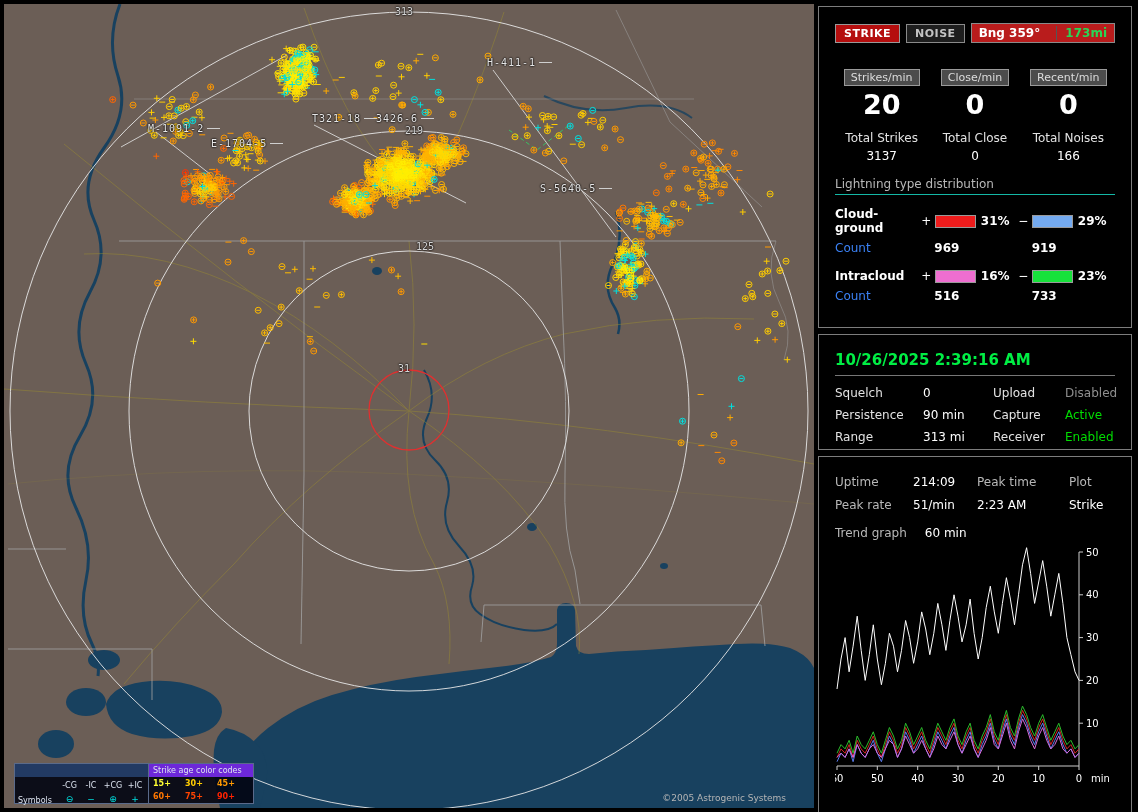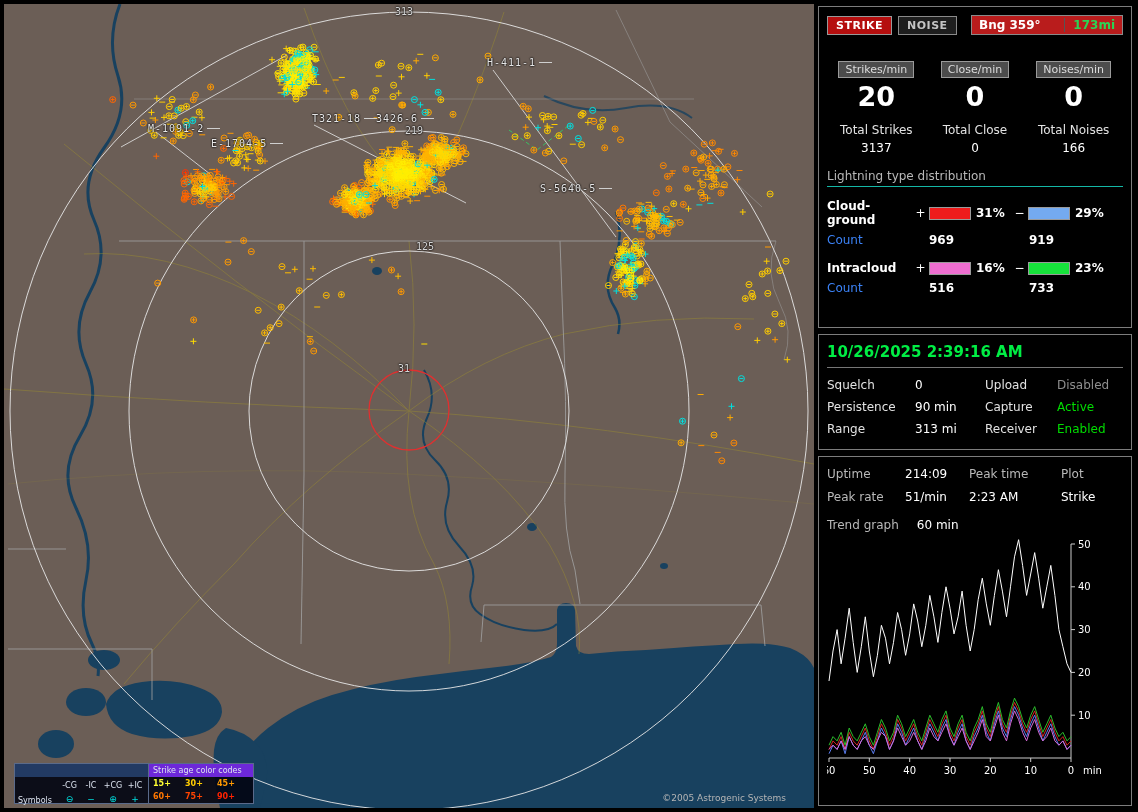--- a/index.html
+++ b/index.html
@@ -27,21 +27,21 @@
   .lg-hrow span:first-child,.lg-row .lg-lab{text-align:left;margin-top:31px;}
   .lg-row span{font-size:9px;}
   .lg-row .lg-lab{font-size:14px;color:#c8c8c8;text-align:right;}
   .legend-right{width:104px;}
   .legend-age-header{background:#6d28d9;color:#dde4f0;height:13px;display:flex;align-items:center;padding:0 4px;}
   .legend-ages{display:grid;grid-template-columns:32px 32px 32px;align-items:center;height:26px;
           padding:0 4px;font-weight:bold;text-align:left;}
   
   .sidebar{position:absolute;left:818px;top:6px;width:314px;height:800px;display:flex;
            flex-direction:column;gap:6px;color:#fff;font-size:12px;}
-  .panel{border:1px solid #7d7d7d;background:#000;padding:8px;box-sizing:border-box;}
+  .panel{border:1px solid #7d7d7d;background:#000;padding:16px;box-sizing:border-box;}
   .panel-top{height:322px;}
   .panel-mid{height:116px;}
   .panel-bottom{flex:1;}
   .btn-row{display:flex;align-items:center;gap:6px;margin-bottom:26px;}
   .strike-btn{background:#b50e0e;color:#fff;border:1px solid #999;font-weight:bold;font-size:11px;
            letter-spacing:.5px;padding:2px 8px;font-family:inherit;}
   .noise-btn{background:#1e1e1e;color:#c4c4c4;border:1px solid #8a8a8a;font-weight:bold;font-size:11px;
            letter-spacing:.5px;padding:2px 8px;font-family:inherit;}
   .bng-box{margin-left:auto;border:1px solid #8a8a8a;background:#b91c1c;display:flex;align-items:center;
            width:136px;justify-content:space-between;padding:2px 7px;font-weight:bold;font-size:12px;}
@@ -2927,21 +2927,21 @@
           <div class="rate-total-label">Total Strikes</div>
           <div class="rate-total">3137</div>
         </div>
         <div>
           <span class="rate-header">Close/min</span>
           <div class="rate-value">0</div>
           <div class="rate-total-label">Total Close</div>
           <div class="rate-total">0</div>
         </div>
         <div>
-          <span class="rate-header">Noises/min</span>
+          <span class="rate-header">Recent/min</span>
           <div class="rate-value">0</div>
           <div class="rate-total-label">Total Noises</div>
           <div class="rate-total">166</div>
         </div>
       </div>
 
       <div class="dist-title">Lightning type distribution</div>
 
       <div class="dist-row">
         <span class="dist-label">Cloud-ground</span>

